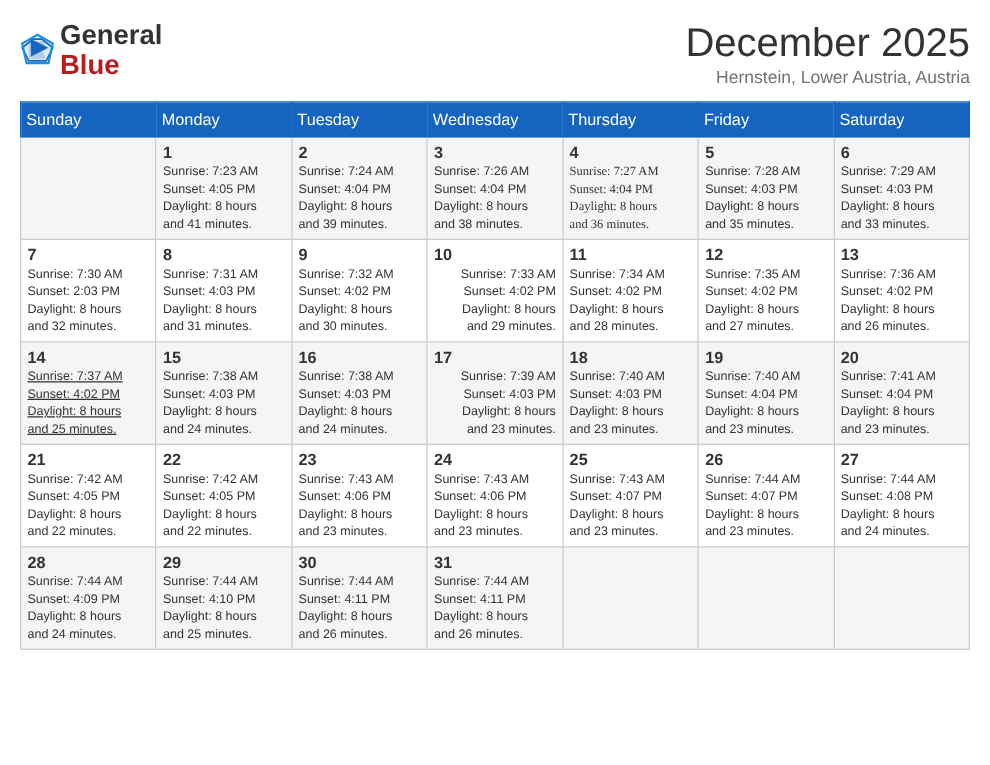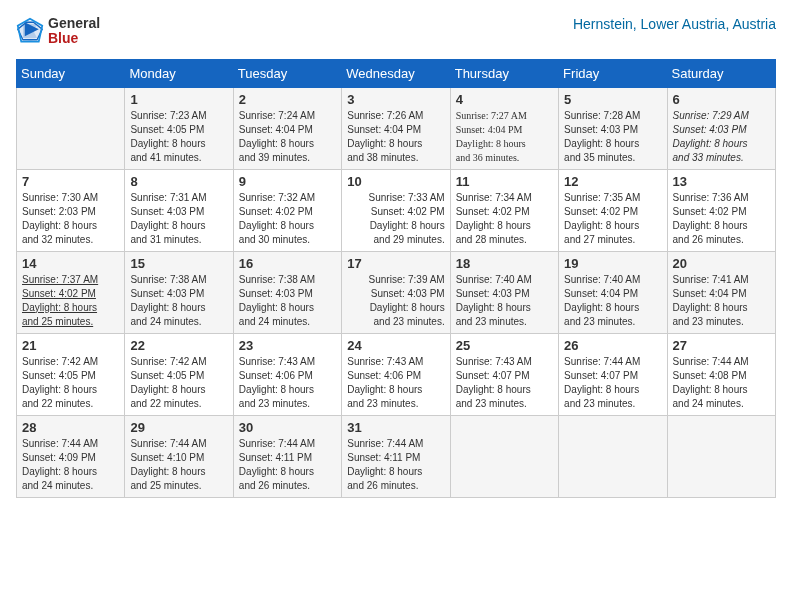--- a/index.html
+++ b/index.html
@@ -15,41 +15,41 @@
       justify-content: space-between;
       align-items: flex-start;
       margin-bottom: 12px;
     }
     .logo {
       display: flex;
       align-items: center;
       gap: 4px;
     }
     .logo-text {
-      font-size: 14px;
+      font-size: 22px;
       font-weight: bold;
       line-height: 1.1;
     }
     .logo-general { color: #333; }
     .logo-blue { color: #b91c1c; }
     .logo-icon {
       width: 28px;
       height: 28px;
     }
     .title-block {
       text-align: right;
     }
     .month-title {
       font-size: 32px;
       color: #333;
       font-weight: normal;
     }
     .subtitle {
       font-size: 14px;
-      color: #0369a1;
+      color: #737373;
     }
     table {
       width: 100%;
       border-collapse: collapse;
       font-size: 11px;
     }
     thead tr th {
       background-color: #1565c0;
       color: #fff;
       padding: 6px 4px;
@@ -99,20 +99,21 @@
 
       <path d="M8 8 L24 8 L20 16 L24 24 L8 24 Z" fill="#1565c0" opacity="0.2"></path>
       <path d="M10 6 L26 14 L10 22 Z" fill="#1565c0"></path>
     </svg>
     <div class="logo-text">
       <span class="logo-general">General</span><br>
       <span class="logo-blue">Blue</span>
     </div>
   </div>
   <div class="title-block">
+    <div class="month-title">December 2025</div>
     <div class="subtitle">Hernstein, Lower Austria, Austria</div>
   </div>
 </div>
 
 <table>
   <thead>
     <tr>
     <th>Sunday</th>
         <th>Monday</th>
         <th>Tuesday</th>
@@ -155,21 +156,21 @@
         </td>
         <td>
           <span class="day-number">5</span>
           <div class="day-info" style="white-space: pre-line;">Sunrise: 7:28 AM
 Sunset: 4:03 PM
 Daylight: 8 hours
 and 35 minutes.</div>
         </td>
         <td>
           <span class="day-number">6</span>
-          <div class="day-info" style="white-space: pre-line; font-style: italic;">Sunrise: 7:29 AM
+          <div class="day-info" style="white-space: pre-line;">Sunrise: 7:29 AM
 Sunset: 4:03 PM
 Daylight: 8 hours
 and 33 minutes.</div>
         </td>
       </tr>
       <tr>
         <td>
           <span class="day-number">7</span>
           <div class="day-info" style="white-space: pre-line;">Sunrise: 7:30 AM
 Sunset: 2:03 PM

